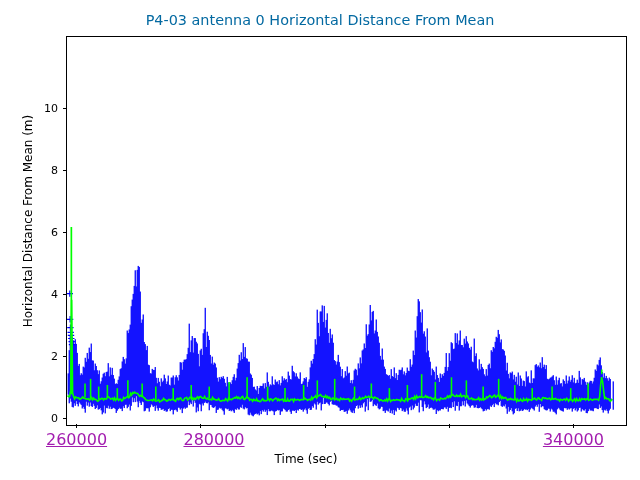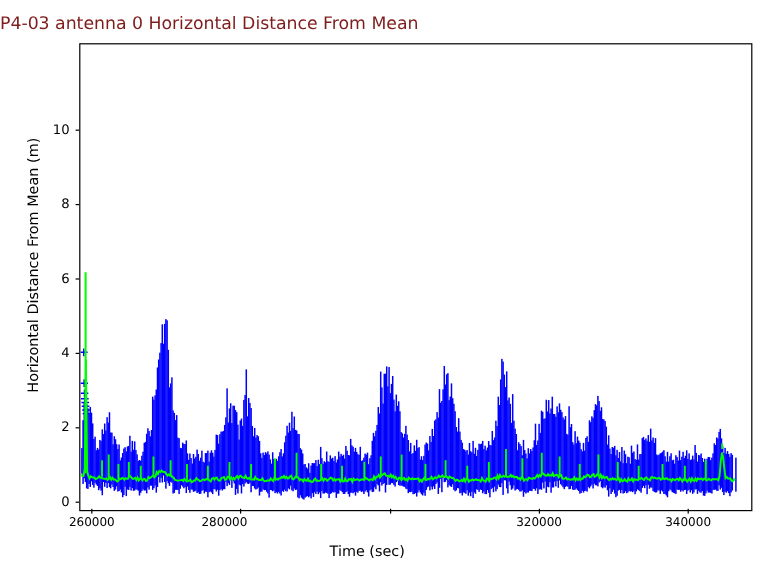--- a/index.html
+++ b/index.html
@@ -19,23 +19,23 @@
     left: 0; top: 0;
     width: 640px;
     height: 480px;
     background: #ffffff;
   }
   #chart-title {
     position: absolute;
     left: 0;
     top: 12px;
     width: 640px;
-    text-align: left;
+    text-align: center;
     font-size: 14.4px;
-    color: #7f1d1d;
+    color: #0369a1;
     letter-spacing: 0px;
   }
   #ylabel {
     position: absolute;
     left: -172px;
     top: 214px;
     width: 400px;
     text-align: center;
     font-size: 12px;
     color: #000000;
@@ -76,23 +76,24 @@
     text-align: right;
     font-size: 11px;
     color: #000000;
     transform: translateY(-50%);
   }
   .xtick-label {
     position: absolute;
     top: 0;
     width: 120px;
     text-align: center;
-    font-size: 10px;
-    color: #000000;
+    font-size: 16px;
+    color: #a21caf;
     transform: translateX(-50%);
+    text-decoration: underline;
   }
   .tick-mark-y {
     position: absolute;
     width: 3.5px;
     height: 1.1px;
     background: #000000;
   }
   .tick-mark-x {
     position: absolute;
     width: 1.1px;
@@ -721,23 +722,22 @@
       <div class="ytick-label" style="left: 18px; top: 232.169px;">6</div>
       <div class="tick-mark-y" style="left: 62.5px; top: 169.688px;"></div>
       <div class="ytick-label" style="left: 18px; top: 170.188px;">8</div>
       <div class="tick-mark-y" style="left: 62.5px; top: 107.708px;"></div>
       <div class="ytick-label" style="left: 18px; top: 108.208px;">10</div>
     </div>
   <div id="xtick-axis">
       <div class="tick-mark-x" style="left: 76.0589px; top: 424px;"></div>
       <div class="xtick-label" style="left: 76.5589px; top: 430px;">260000</div>
       <div class="tick-mark-x" style="left: 200.281px; top: 424px;"></div>
-      <div class="xtick-label" style="left: 187px; top: 430px;">280000</div>
+      <div class="xtick-label" style="left: 214px; top: 430px;">280000</div>
       <div class="tick-mark-x" style="left: 324.503px; top: 424px;"></div>
       <div class="tick-mark-x" style="left: 448.726px; top: 424px;"></div>
-      <div class="xtick-label" style="left: 449.226px; top: 430px;">320000</div>
       <div class="tick-mark-x" style="left: 572.948px; top: 424px;"></div>
       <div class="xtick-label" style="left: 573.448px; top: 430px;">340000</div>
     </div>
 
   <div id="xlabel">Time (sec)</div>
 
 </div>
 
 </body></html>

